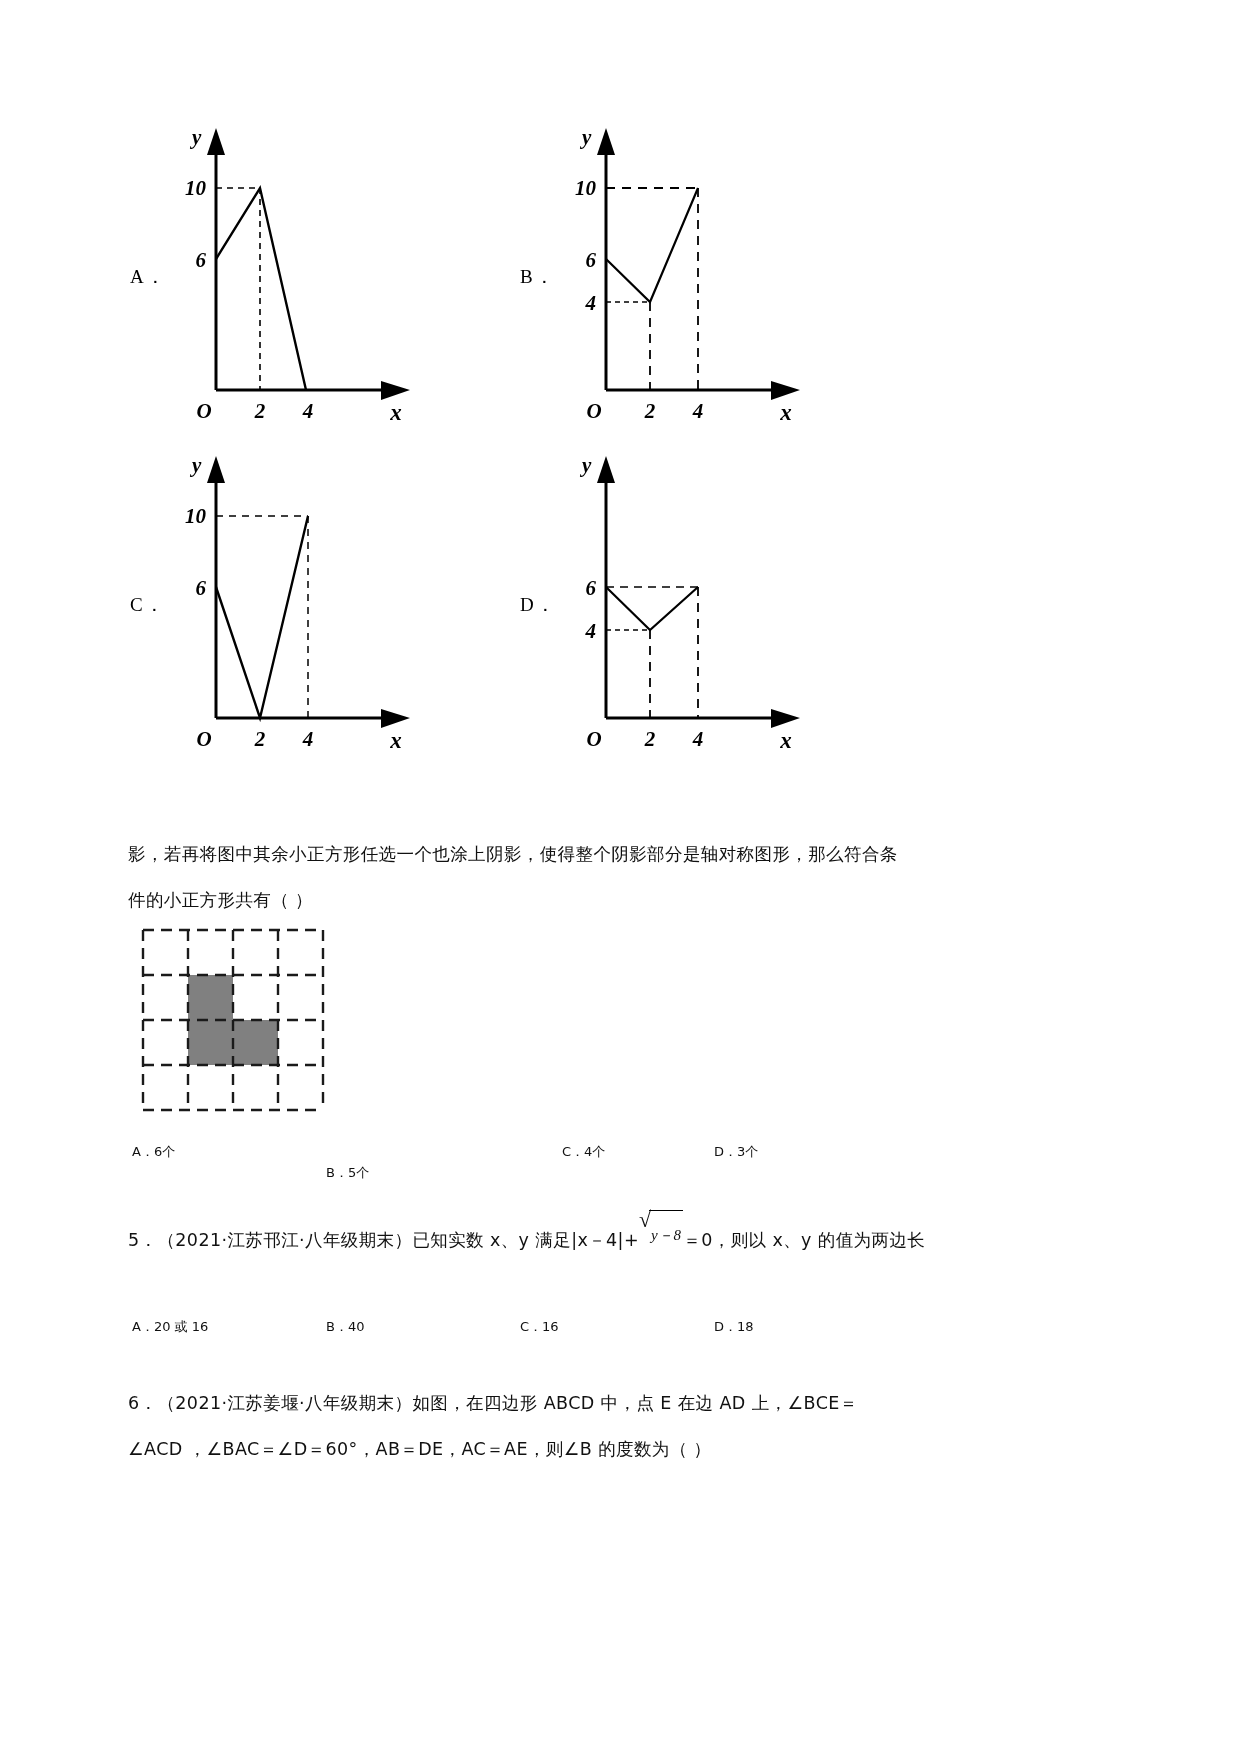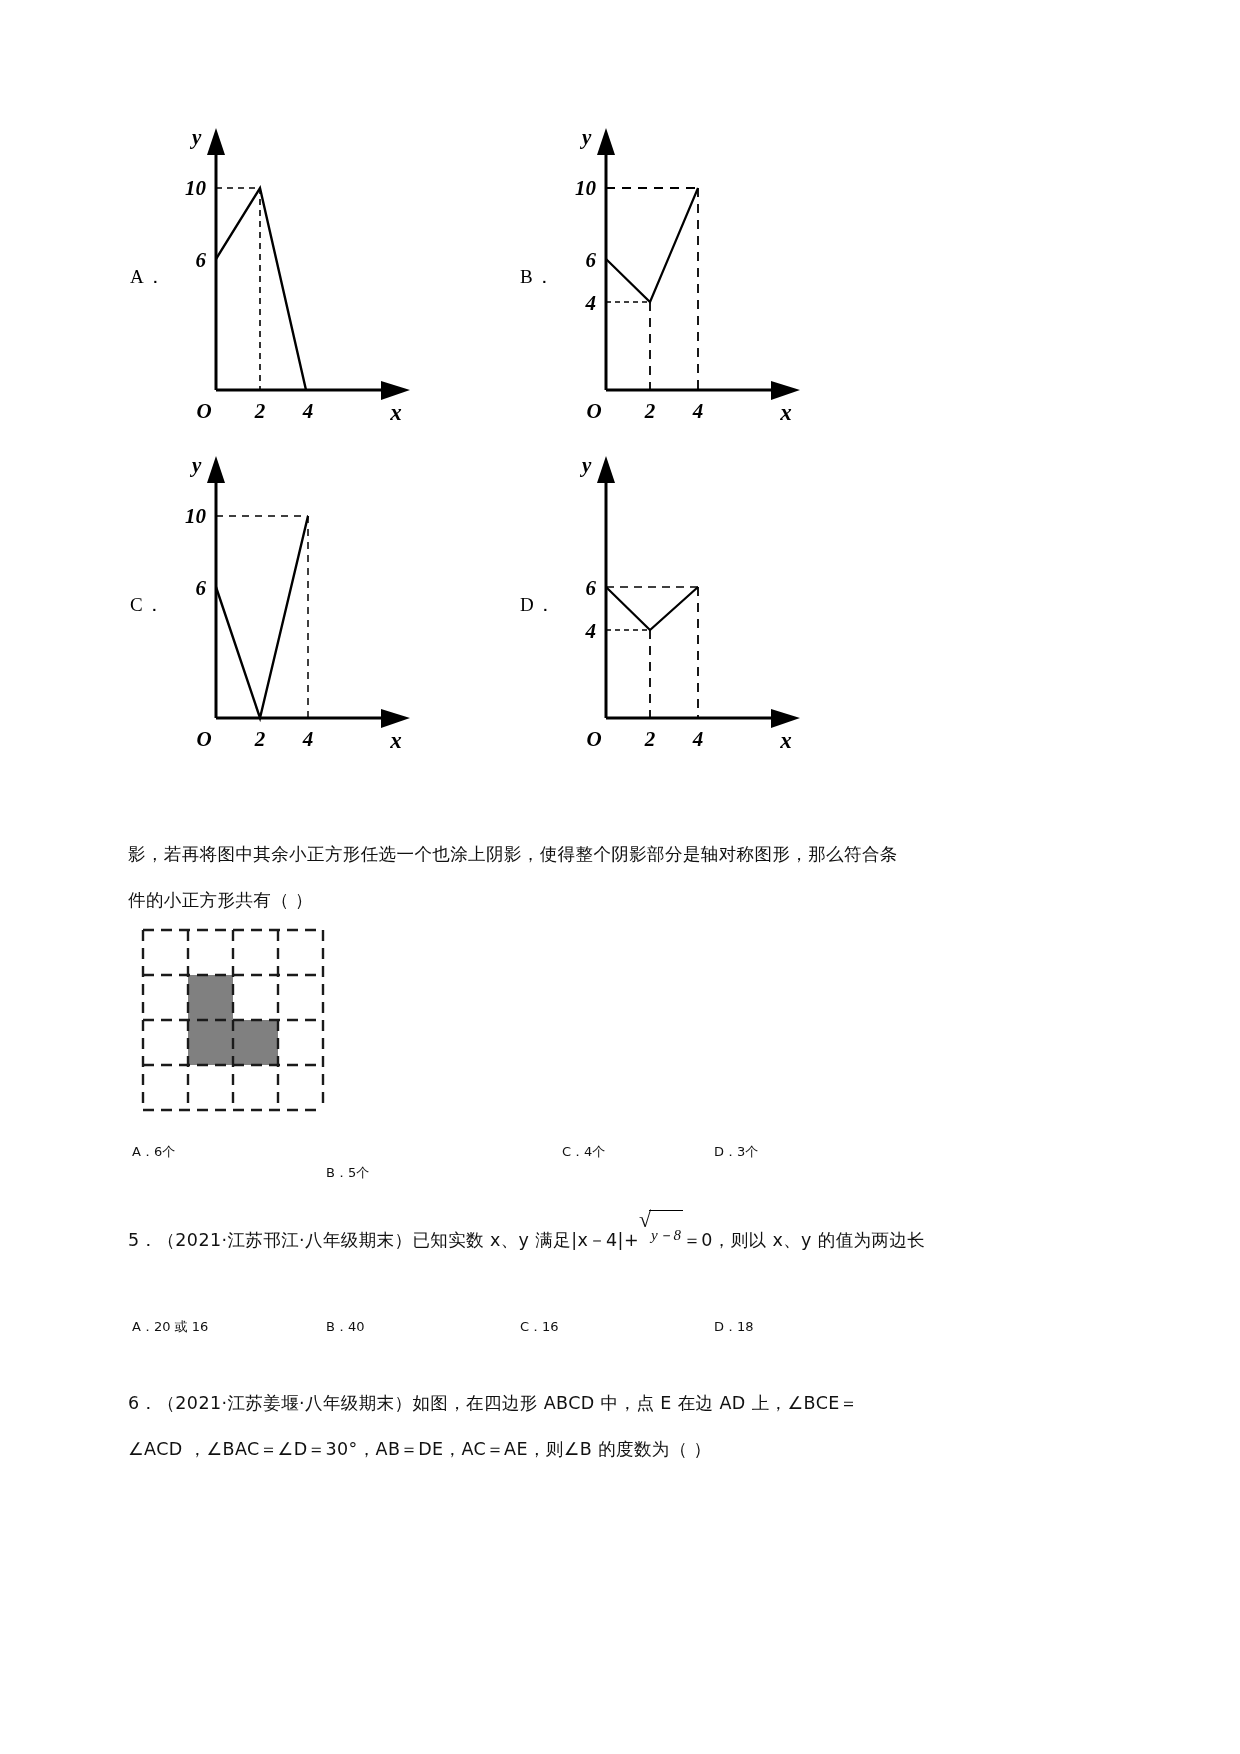--- a/index.html
+++ b/index.html
@@ -205,15 +205,15 @@
   <div class="para" style="left:128px;top:1212px;">
     <span>5．（2021·江苏邗江·八年级期末）已知实数 x、y 满足|x－4|+</span><span class="sqrtwrap"><span class="radsym">√</span><span class="bar"></span><span>y－8</span></span><span>＝0，则以 x、y 的值为两边长</span>
   </div>
 
   <div class="ansrow" style="left:132px;top:1318px;">A．20 或 16</div>
   <div class="ansrow" style="left:326px;top:1318px;">B．40</div>
   <div class="ansrow" style="left:520px;top:1318px;">C．16</div>
   <div class="ansrow" style="left:714px;top:1318px;">D．18</div>
 
   <div class="para" style="left:128px;top:1380px;">6．（2021·江苏姜堰·八年级期末）如图，在四边形 ABCD 中，点 E 在边 AD 上，∠BCE＝</div>
-  <div class="para" style="left:128px;top:1426px;">∠ACD ，∠BAC＝∠D＝30°，AB＝DE，AC＝AE，则∠B 的度数为（   ）</div>
+  <div class="para" style="left:128px;top:1426px;">∠ACD ，∠BAC＝∠D＝60°，AB＝DE，AC＝AE，则∠B 的度数为（   ）</div>
 
 </div>
 
 </body></html>

